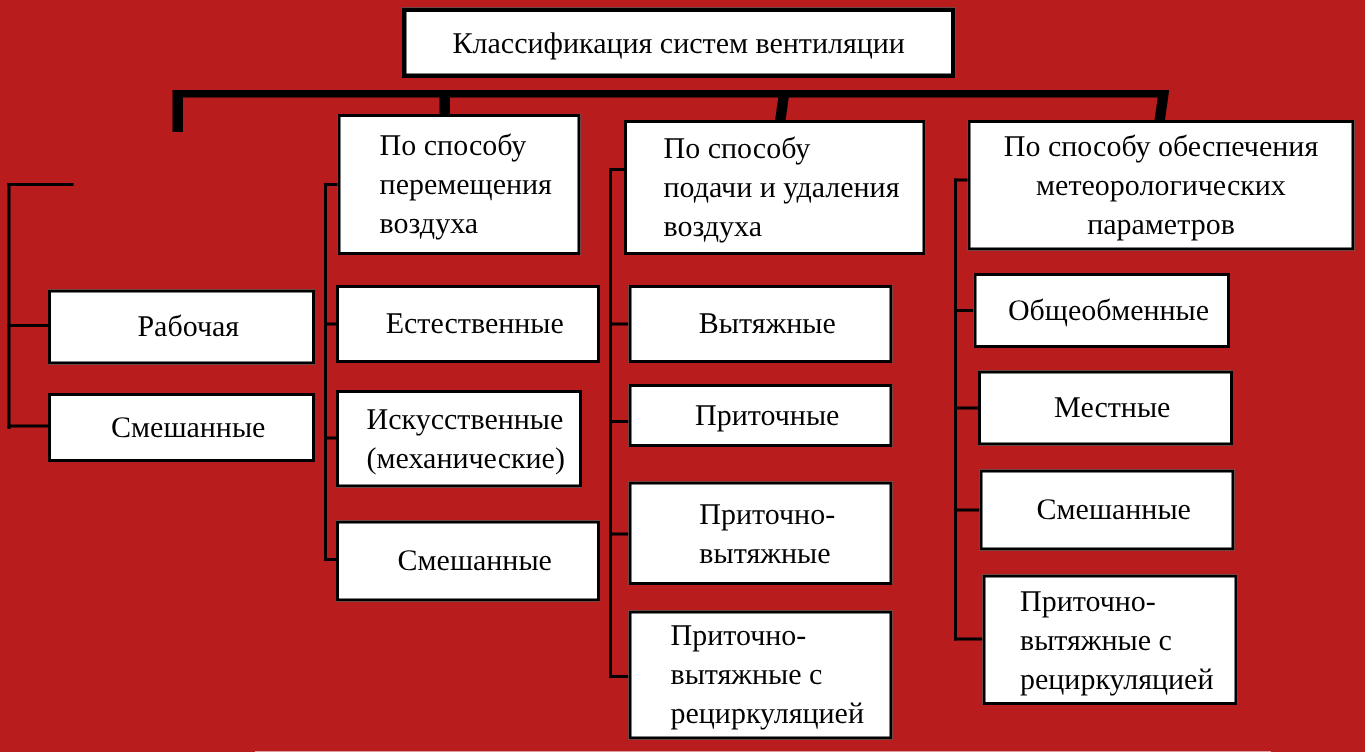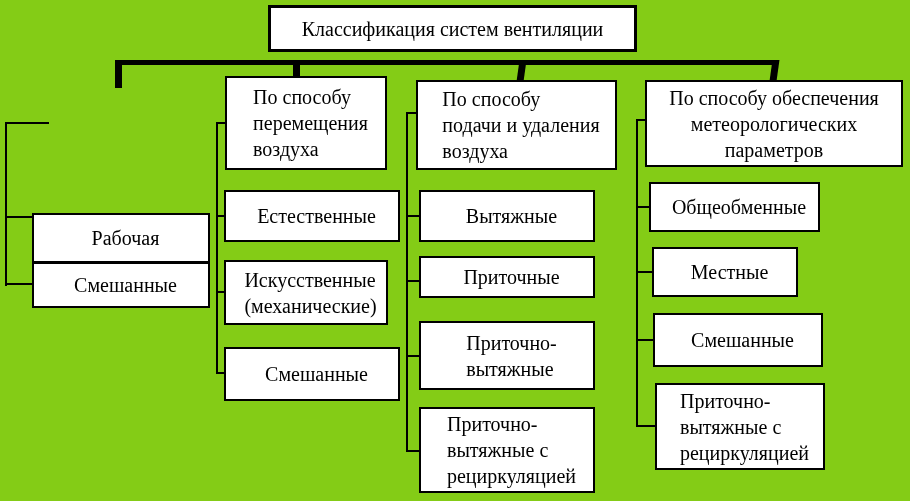--- a/index.html
+++ b/index.html
@@ -1,20 +1,20 @@
 <!DOCTYPE html>
 <html><head>
 <meta charset="utf-8">
 <style>
   html, body { margin: 0; padding: 0; background: #ffffff; }
   #canvas {
     position: relative;
     width: 910px;
     height: 501px;
-    background: #84cc16;
+    background: #b91c1c;
     font-family: "Liberation Serif", "DejaVu Serif", serif;
     color: #000000;
     overflow: hidden;
   }
   .box {
     position: absolute;
     box-sizing: border-box;
     border: 2px solid #000000;
     background: #ffffff;
     display: flex;
@@ -44,21 +44,21 @@
   <div class="line" style="left:116px; top:60px; width:661px; height:5px;"></div>
   <div class="line" style="left:115px; top:60px; width:7px; height:28px;"></div>
   <div class="line" style="left:293px; top:60px; width:7px; height:18px;"></div>
   <div class="line stub-skew" style="left:518px; top:60px; width:7px; height:22px;"></div>
   <div class="line stub-skew" style="left:771px; top:60px; width:7px; height:21px;"></div>
 
   <div class="line" style="left:5px; top:122px; width:2px; height:164px;"></div>
   <div class="line" style="left:5px; top:122px; width:44px; height:2px;"></div>
   <div class="line" style="left:5px; top:216px; width:27px; height:2px;"></div>
   <div class="line" style="left:5px; top:283px; width:27px; height:2px;"></div>
-  <div class="box align-left" style="left:32px; top:193px; width:178px; height:50px;margin-top:20px;">
+  <div class="box align-left" style="left:32px; top:193px; width:178px; height:50px;">
     <span class="lbl">Рабочая</span>
   </div>
   <div class="box align-left" style="left:32px; top:262px; width:178px; height:46px;">
     <span class="lbl">Смешанные</span>
   </div>
 
   <div class="box align-left" style="left:225px; top:76px; width:162px; height:94px;">
     <span class="lbl">По способу
 перемещения
 воздуха</span>
@@ -113,21 +113,21 @@
   </div>
   <div class="line" style="left:636px; top:119px; width:2px; height:308px;"></div>
   <div class="line" style="left:636px; top:119px; width:9px; height:2px;"></div>
   <div class="line" style="left:636px; top:206px; width:13px; height:2px;"></div>
   <div class="line" style="left:636px; top:271px; width:16px; height:2px;"></div>
   <div class="line" style="left:636px; top:339px; width:17px; height:2px;"></div>
   <div class="line" style="left:636px; top:425px; width:19px; height:2px;"></div>
   <div class="box align-left" style="left:649px; top:182px; width:171px; height:50px;">
     <span class="lbl">Общеобменные</span>
   </div>
-  <div class="box align-left" style="left:652px; top:247px; width:146px; height:50px;">
+  <div class="box align-left" style="left:652px; top:247px; width:170px; height:50px;">
     <span class="lbl">Местные</span>
   </div>
   <div class="box align-left" style="left:653px; top:313px; width:170px; height:54px;">
     <span class="lbl">Смешанные</span>
   </div>
   <div class="box align-left" style="left:655px; top:383px; width:170px; height:87px;">
     <span class="lbl">Приточно-
 вытяжные с
 рециркуляцией</span>
   </div>

